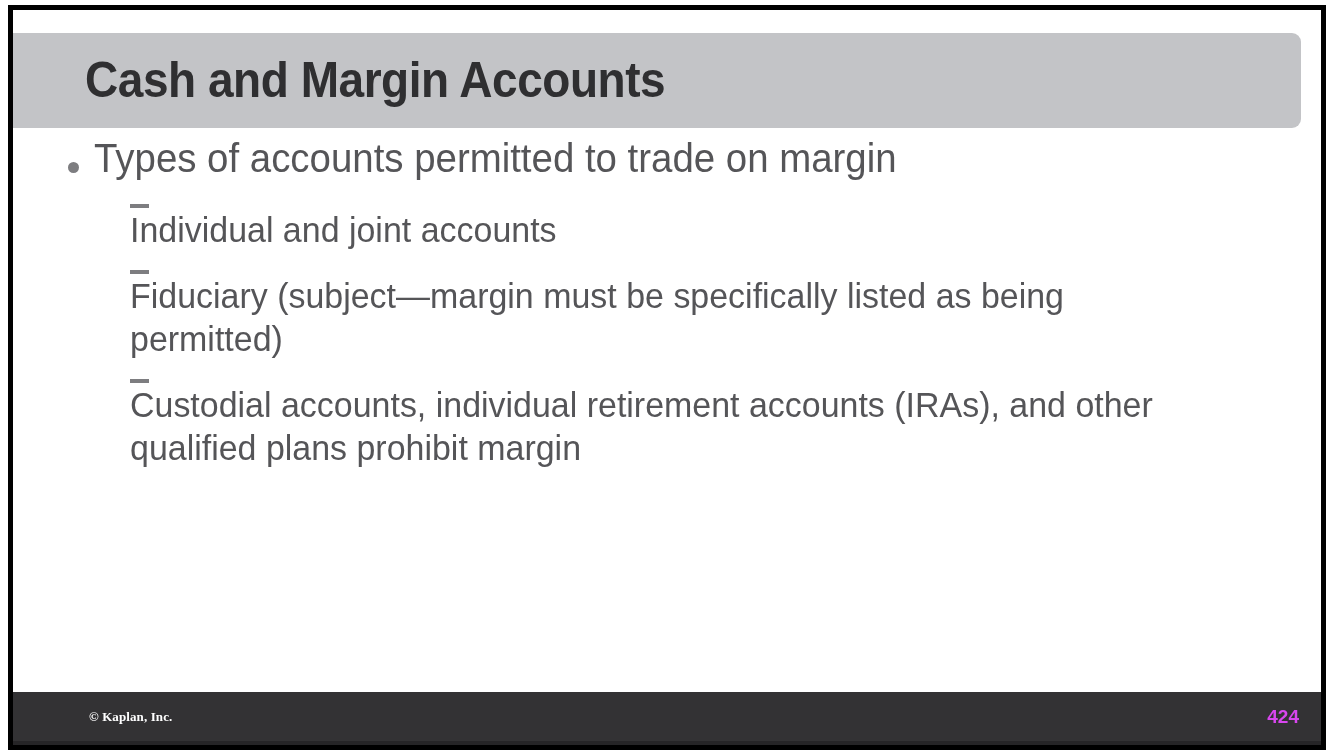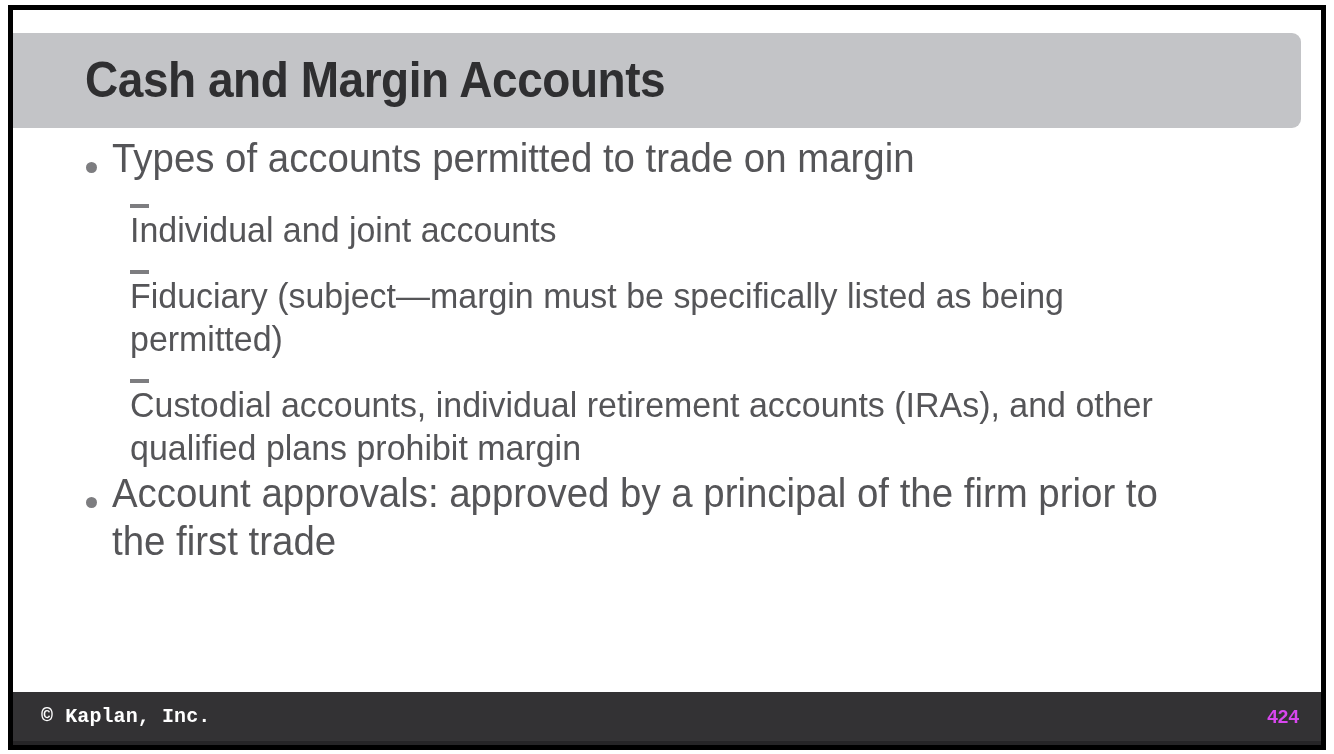--- a/index.html
+++ b/index.html
@@ -73,21 +73,21 @@
   }
 
   .bullet-row {
     display: flex;
     align-items: flex-start;
     color: #555558;
   }
 
   
   .lvl1 {
-    padding-left: 73px;
+    padding-left: 55px;
     margin-bottom: 1px;
   }
   .lvl1 .marker {
     flex: 0 0 auto;
     width: 26px;
     font-size: 42px;
     line-height: 50px;
     color: #7d7d80;
     text-align: left;
   }
@@ -145,25 +145,26 @@
     height: 53px;
     background: #333234;
     border-bottom: 4px solid #262527;
     box-sizing: border-box;
     display: flex;
     align-items: center;
     justify-content: space-between;
     padding: 0 22px 0 28px;
   }
   .footer-left {
-    font-family: Liberation Mono, monospace;
-    font-size: 20px;
+    font-family: Liberation Serif, serif;
+    font-size: 13px;
     font-weight: 700;
     color: #ffffff;
     letter-spacing: 0.1px;
+    margin-left: 48px;
   }
   .footer-right {
     font-family: "Liberation Sans", sans-serif;
     font-size: 19px;
     font-weight: 700;
     color: #d946ef;
   }
 </style>
 </head>
 <body>
@@ -198,24 +199,20 @@
         <span class="text">Fiduciary (subject—margin must be specifically listed as being permitted)</span>
       </div>
 
       <div class="bullet-row lvl2">
         <span class="marker">
             <span class="marker-dash"></span>
           </span>
         <span class="text">Custodial accounts, individual retirement accounts (IRAs), and other qualified plans prohibit margin</span>
       </div>
 
-      <div class="bullet-row lvl1">
-        <span class="marker"><span class="marker-dot"></span></span>
-        <span class="text">Account approvals: approved by a principal of the firm prior to the first trade</span>
-      </div>
 
     </div>
 
     <div class="footer-bar">
       <div class="footer-left">© Kaplan, Inc.</div>
       <div class="footer-right">424</div>
     </div>
 
   </div>
 </div>

